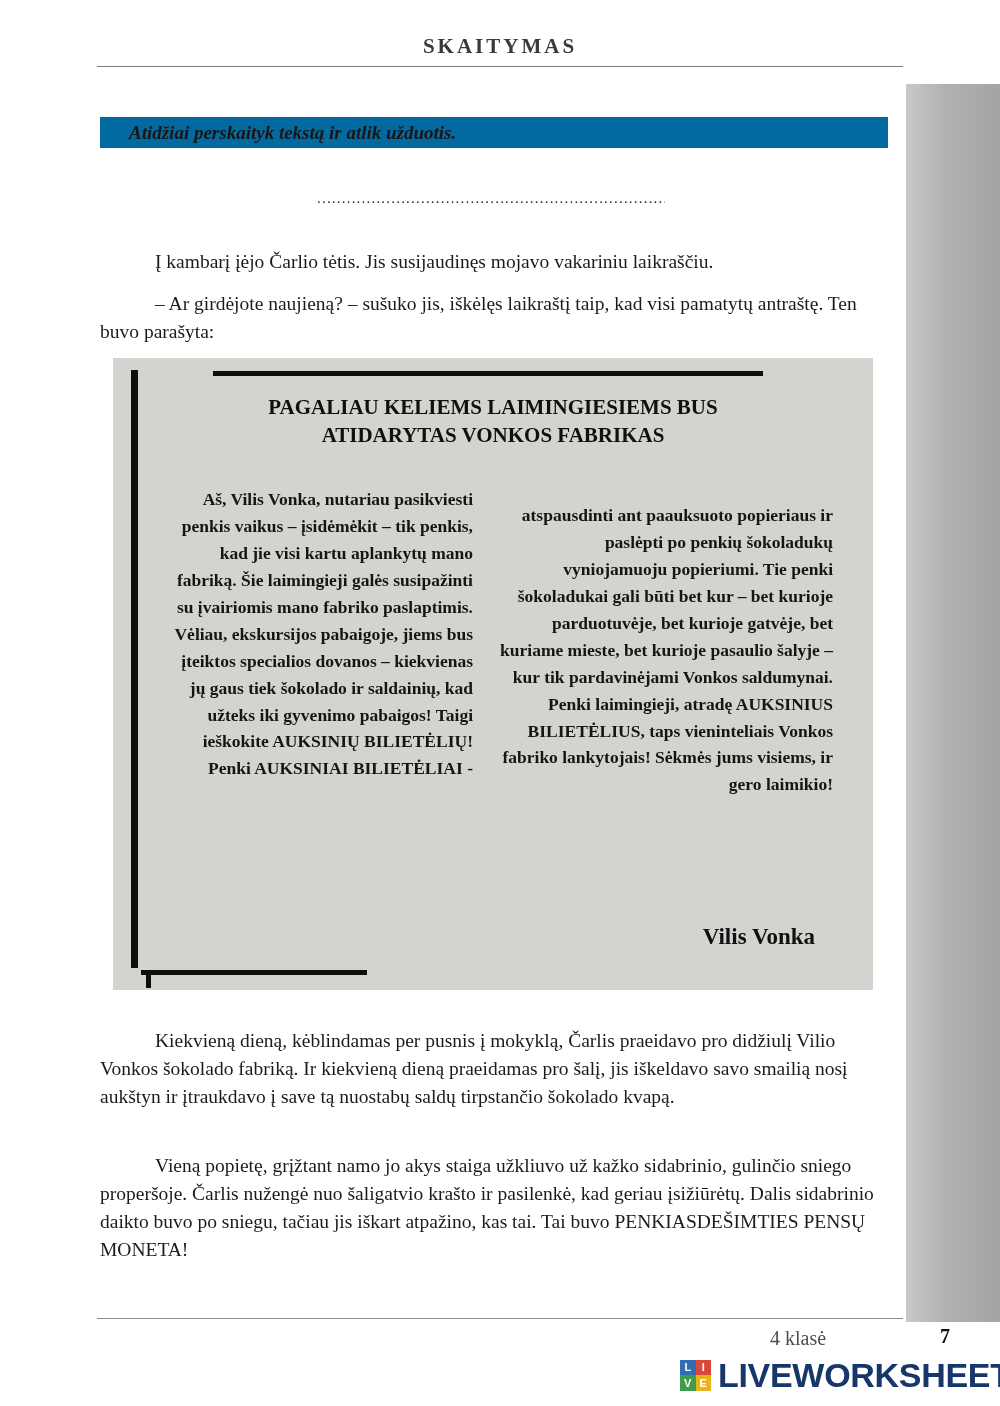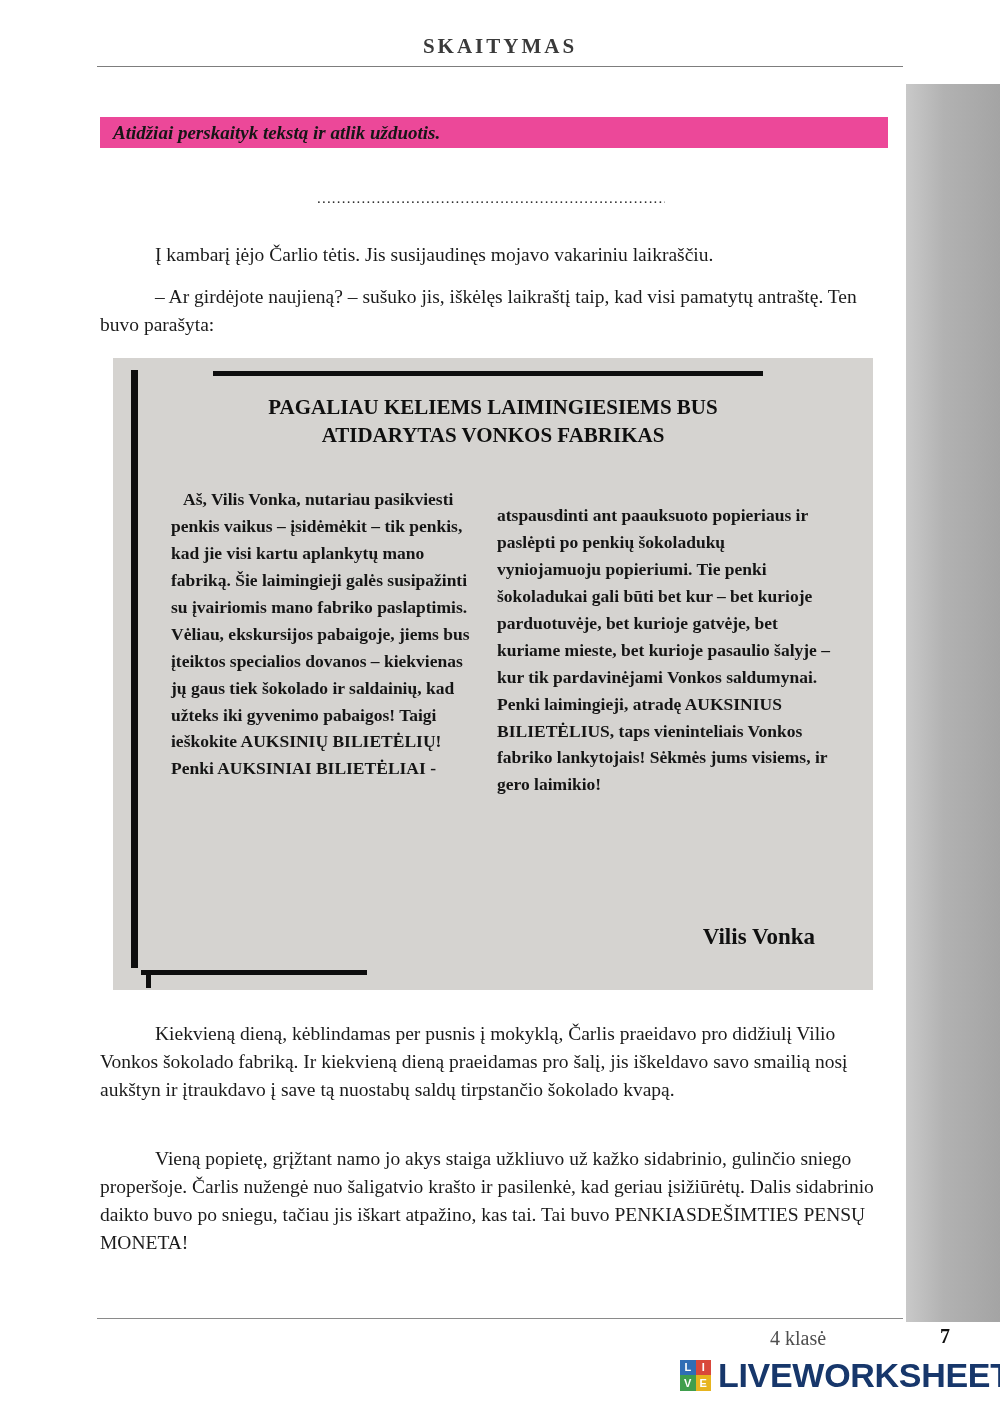--- a/index.html
+++ b/index.html
@@ -28,21 +28,22 @@
     color: #3a3a3a;
   }
   .title-rule {
     position: absolute;
     top: 66px; left: 97px; width: 806px; height: 1px;
     background: #7d7d7d;
   }
   .instruction-banner {
     position: absolute;
     top: 117px; left: 100px; width: 788px; height: 31px;
-    background: #ec4899;
+    background: #0369a1;
+    padding-left: 16px;
   }
   .instruction-banner span {
     display: block;
     padding-left: 13px;
     line-height: 31px;
     font-size: 19px;
     font-weight: bold;
     font-style: italic;
     color: #161616;
   }
@@ -55,20 +56,21 @@
     letter-spacing: 1.2px;
     color: #2a2a2a;
   }
   .para {
     position: absolute;
     left: 100px; width: 792px;
     font-size: 19.5px;
     line-height: 1.43;
     text-indent: 55px;
     color: #1b1b1b;
+    margin-top: 7px;
   }
   .intro-p1 { top: 241px; }
   .intro-p2 { top: 283px; }
   .body-p1 { top: 1020px; width: 794px; }
   .body-p2 { top: 1145px; width: 794px; }
 
   .newsbox {
     position: absolute;
     top: 358px; left: 113px; width: 760px; height: 632px;
     background: #d5d3d0;
@@ -90,20 +92,21 @@
     font-size: 21px;
     font-weight: bold;
     line-height: 1.32;
     color: #0f0f0f;
   }
   .newsbox .cols {
     position: absolute;
     left: 58px; top: 128px; width: 662px;
     display: flex;
     gap: 24px;
+    text-align: right;
   }
   .newsbox .col {
     font-size: 17.5px;
     font-weight: 600;
     line-height: 1.54;
     color: #151515;
   }
   .newsbox .col-left  { width: 302px; text-indent: 12px; }
   .newsbox .col-right { width: 336px; margin-top: 16px; }
   .newsbox .signature {

